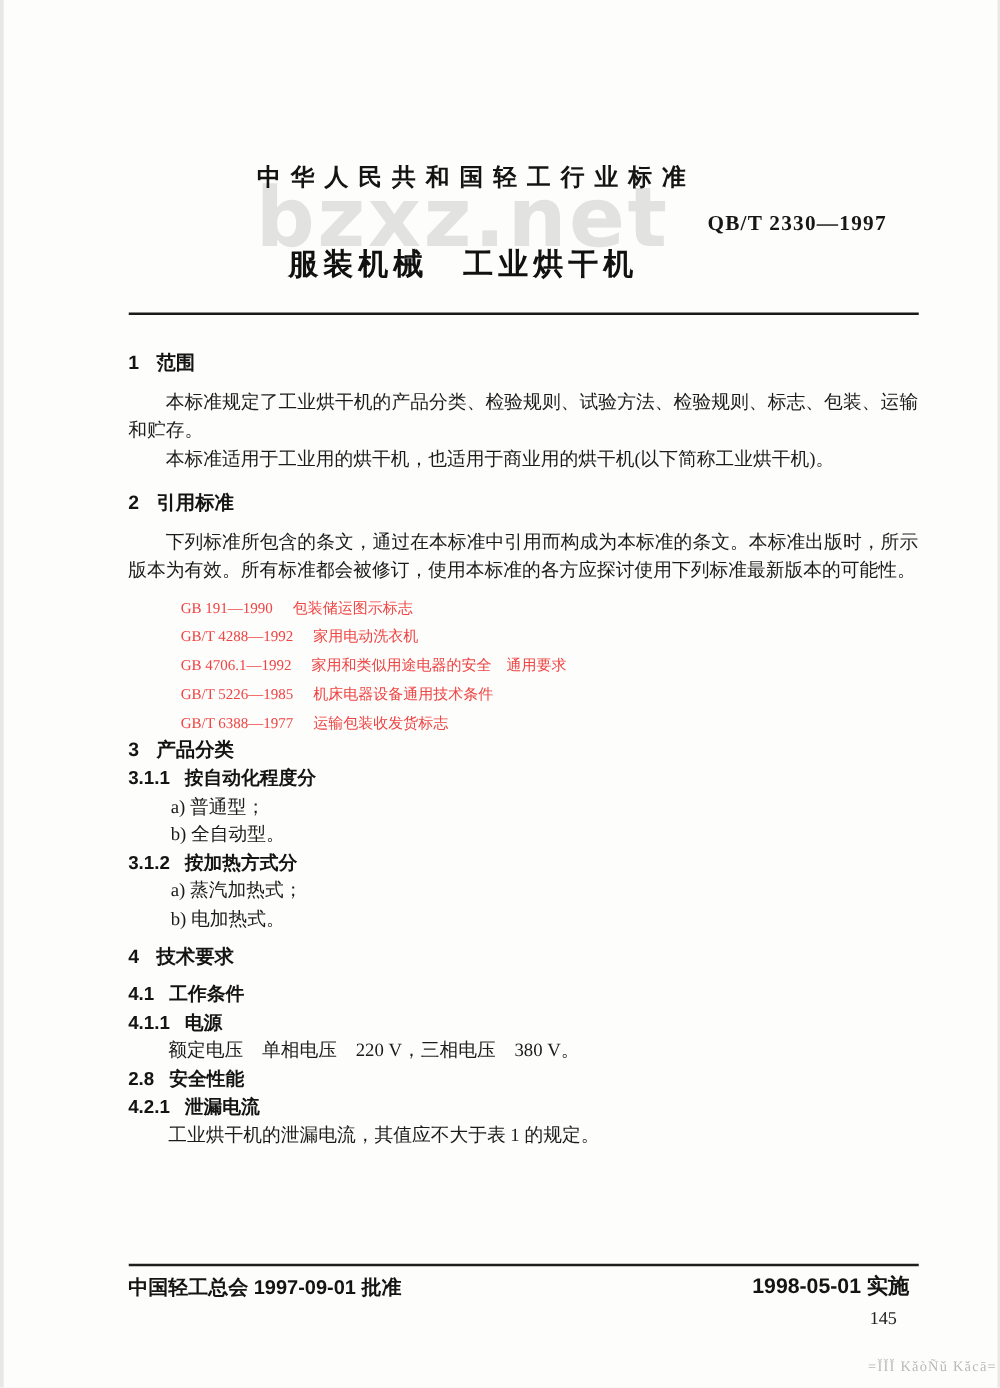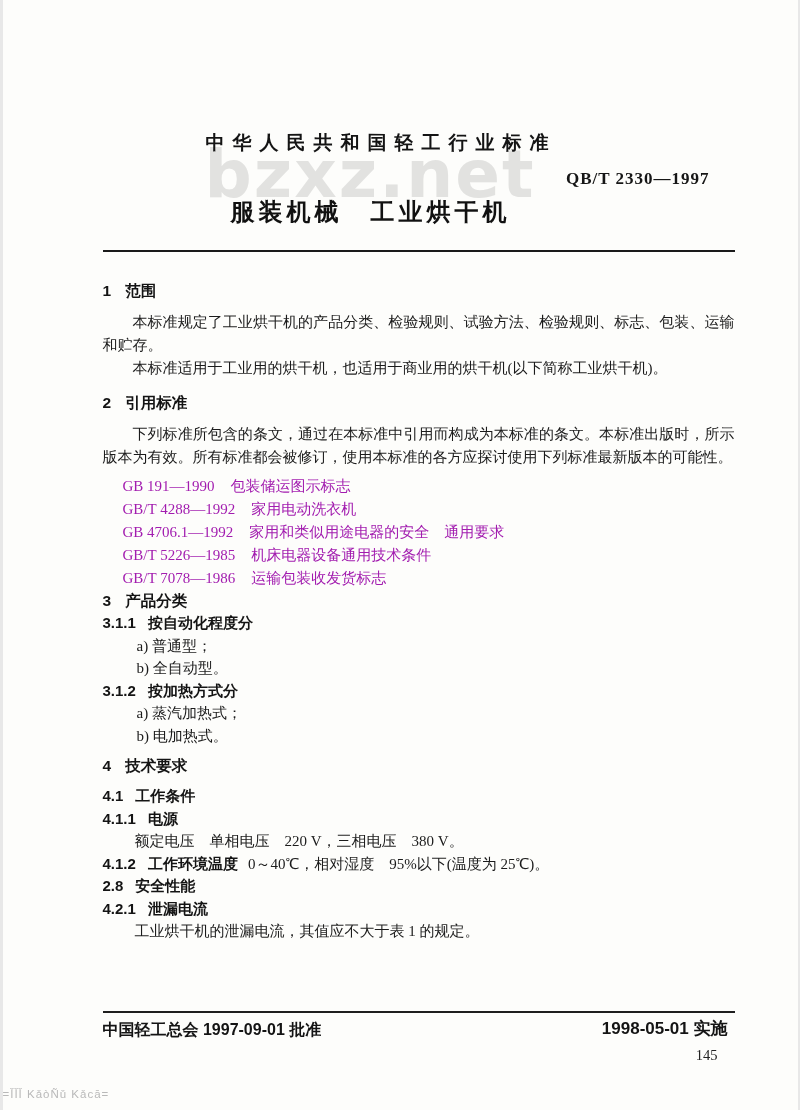--- a/index.html
+++ b/index.html
@@ -18,22 +18,22 @@
   
   .wm-top{
     position:absolute;left:202px;top:142px;
     font-family:"DejaVu Sans",sans-serif;
     font-weight:bold;font-size:66px;line-height:1;
     letter-spacing:2px;color:#e2e2e0;
     z-index:1;user-select:none;
   }
   .wm-bottom{
     position:absolute;left:0;right:0;top:1088px;
-    text-align:left;
-    font-family:Liberation Sans, sans-serif;
+    text-align:right;
+    font-family:Liberation Serif, serif;
     font-size:11.5px;color:#b9b9b9;letter-spacing:1px;
     z-index:1;
   }
   
   .content{
     position:absolute;left:100px;top:0;width:632px;
     z-index:2;
   }
   .std-type{
     margin:130px 0 0 103px;
@@ -72,22 +72,22 @@
   .para{
     margin:9px 0 0 0;
     font-size:15px;line-height:23px;
     text-indent:2em;color:#1b1b1b;
     text-align:justify;
   }
   .para.first{margin-top:9px;}
   .para.cont{margin-top:0;}
   .refs{margin-top:6px;}
   .ref-line{
-    margin-left:20px;
-    font-size:15px;line-height:23px;color:#a21caf;
+    margin-left:42px;
+    font-size:12px;line-height:23px;color:#ef4444;
   }
   .ref-code{margin-right:16px;}
   .clauses{margin-top:0;}
   .clause{
     font-family:"Liberation Sans","DejaVu Sans",sans-serif;
     font-weight:bold;font-size:15px;line-height:22.5px;
     color:#141414;
   }
   .clause .sec-num{margin-right:12px;}
   .clause .clause-rest{
@@ -156,21 +156,21 @@
       <div class="ref-line">
         <span class="ref-code">GB/T 4288—1992</span><span>家用电动洗衣机</span>
       </div>
       <div class="ref-line">
         <span class="ref-code">GB 4706.1—1992</span><span>家用和类似用途电器的安全　通用要求</span>
       </div>
       <div class="ref-line">
         <span class="ref-code">GB/T 5226—1985</span><span>机床电器设备通用技术条件</span>
       </div>
       <div class="ref-line">
-        <span class="ref-code">GB/T 7078—1986</span><span>运输包装收发货标志</span>
+        <span class="ref-code">GB/T 6388—1977</span><span>运输包装收发货标志</span>
       </div>
     </div>
 
     <div class="sec-head" id="h-s3">
       <span class="sec-num">3</span><span>产品分类</span>
     </div>
     <div class="clauses">
       <div class="clause">
         <span class="sec-num">3.1.1</span><span>按自动化程度分</span>
       </div>
@@ -187,23 +187,20 @@
       <span class="sec-num">4</span><span>技术要求</span>
     </div>
     <div class="clauses">
       <div class="clause gap8">
         <span class="sec-num">4.1</span><span>工作条件</span>
       </div>
       <div class="clause">
         <span class="sec-num">4.1.1</span><span>电源</span>
       </div>
       <div class="body-line">额定电压　单相电压　220 V，三相电压　380 V。</div>
-      <div class="clause">
-        <span class="sec-num">4.1.2</span><span>工作环境温度</span><span class="clause-rest">0～40℃，相对湿度　95%以下(温度为 25℃)。</span>
-      </div>
       <div class="clause">
         <span class="sec-num">2.8</span><span>安全性能</span>
       </div>
       <div class="clause">
         <span class="sec-num">4.2.1</span><span>泄漏电流</span>
       </div>
       <div class="body-line">工业烘干机的泄漏电流，其值应不大于表 1 的规定。</div>
     </div>
 
   </div>

